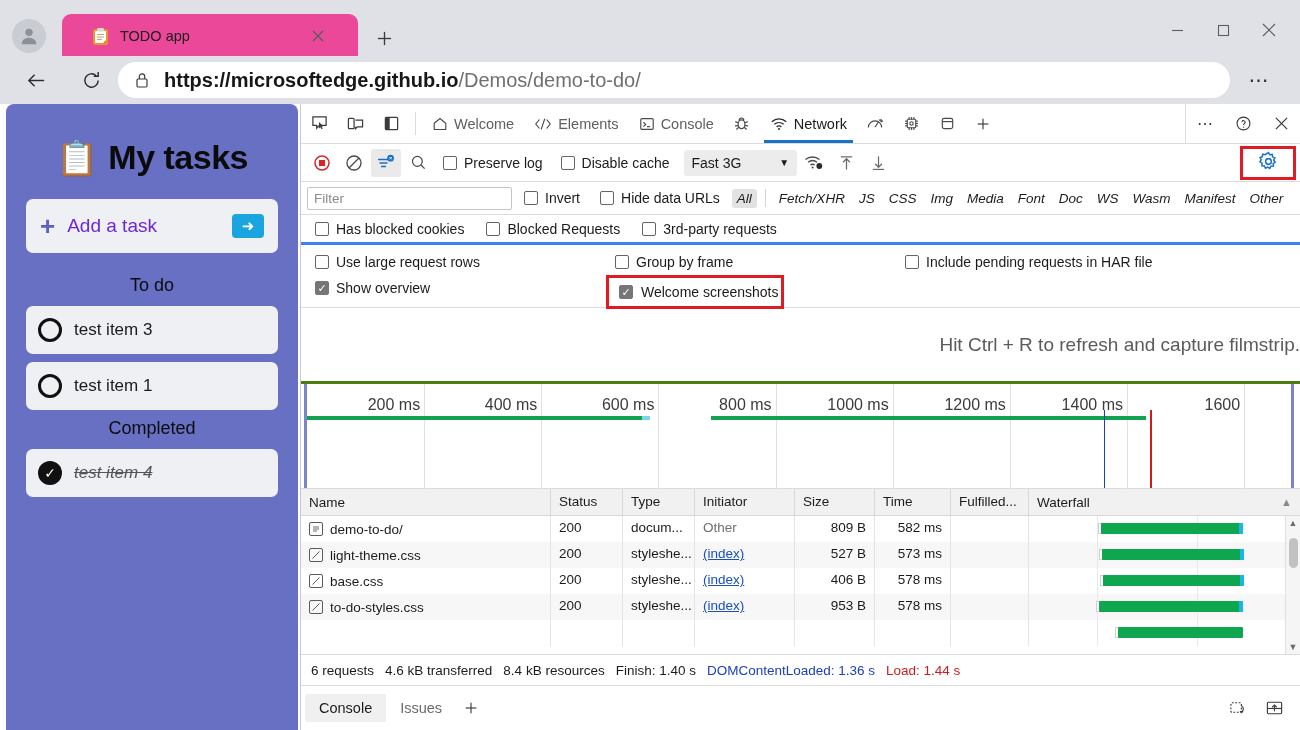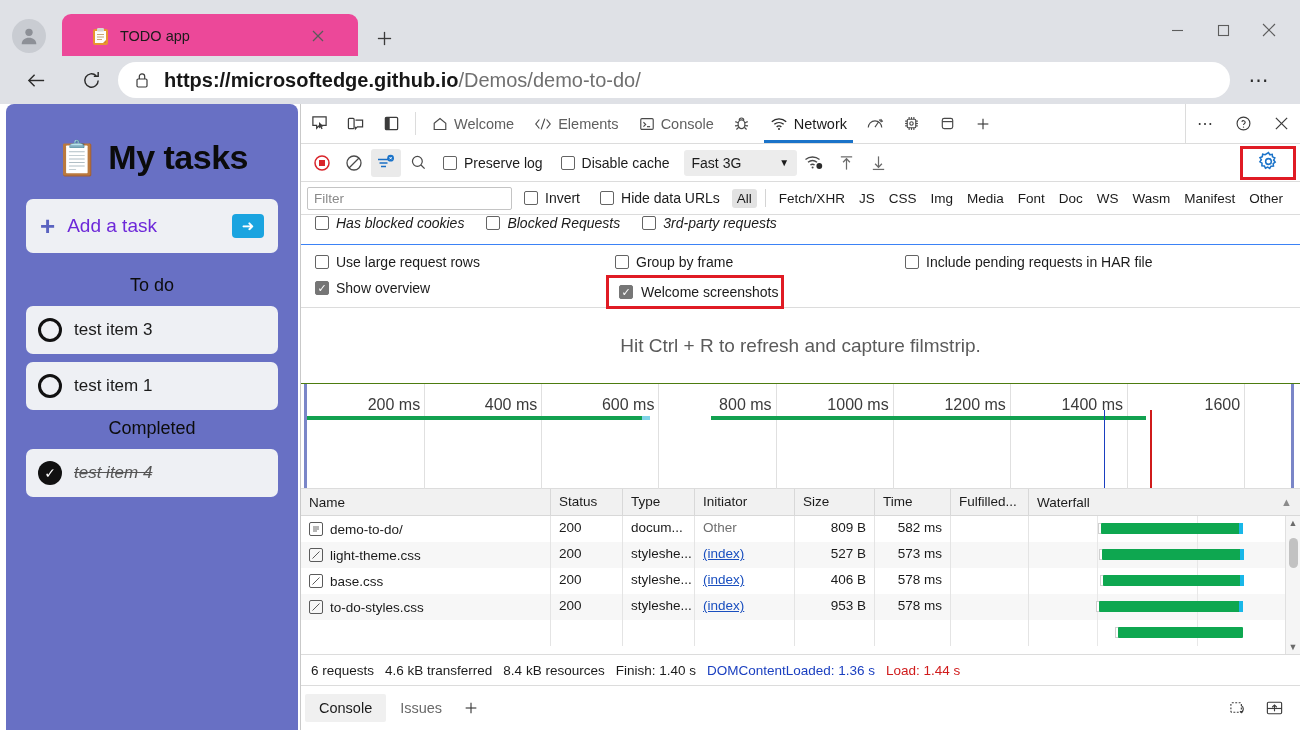--- a/index.html
+++ b/index.html
@@ -162,44 +162,44 @@
     border-bottom:1px solid #dcdcdc; flex:0 0 auto;
   }
   .filter-input {
     width: 205px; height: 23px; border:1px solid #c4c4c4; border-radius:2px;
     font-size:13.5px; color:#1b1b1b; padding: 0 6px; background:#fff;
     font-family:"Liberation Sans", sans-serif;
   }
   .filter-input::placeholder { color:#8a8a8a; }
   .type-sep { width:1px; height:18px; background:#d4d4d4; margin: 0 4px; }
   .type-chip { font-size:13.5px; color:#1b1b1b; padding: 2px 5px; border-radius:3px;
-               white-space:nowrap; }
+               white-space:nowrap;font-style:italic; }
   .type-chip.active { background:#e2e2e2; }
 
   .dt-filterbar2 {
-    height: 30px; display:flex; align-items:flex-start; padding: 0 6px; gap: 6px;
-    border-bottom:1px solid #3b82f6; flex:0 0 auto;font-style:italic;
+    height: 30px; display:flex; align-items:center; padding: 0 6px; gap: 6px;
+    border-bottom:3px solid #3b82f6; flex:0 0 auto;
   }
 
   .dt-settings {
     border-bottom: 1px solid #dcdcdc; flex: 0 0 auto; padding: 4px 6px 6px;
     position: relative;
   }
   .settings-row { display:flex; align-items:center; height: 26px; }
   .sr-c1 { width: 300px; }
   .sr-c2 { width: 290px; }
   .capture-hl {
     position:absolute; left: 305px; top: 30px; width: 178px; height: 34px;
     border: 3px solid #e01b24; background:#fff;
     display:flex; align-items:center; padding-left: 10px; gap: 8px;
   }
 
   .filmstrip {
-    height: 76px; display:flex; align-items:center; justify-content:center;
-    border-bottom: 1px solid #4d7c0f; flex:0 0 auto;
+    height: 76px; display:flex; align-items:center; justify-content:flex-end;
+    border-bottom: 3px solid #4d7c0f; flex:0 0 auto;
   }
   .filmstrip-text { font-size: 19px; color:#5b5b5b; }
 
   
   .overview { height: 105px; position: relative; flex:0 0 auto;
               border-bottom: 1px solid #dcdcdc; padding-left: 3px; }
   .ov-inner { position:absolute; left:3px; right:6px; top:0; bottom:0;
               border-left: 3px solid #7a86c8; border-right: 3px solid #7a86c8; }
   .ov-ruler { position:absolute; left:0; right:0; top:0; height: 28px; }
   .ov-tick { position:absolute; top:0; height: 105px; width:1px; background:#e0e0e0; }

